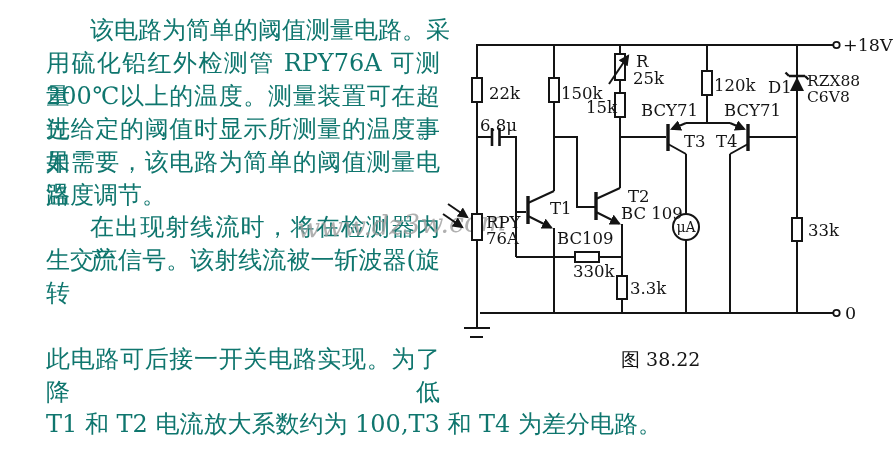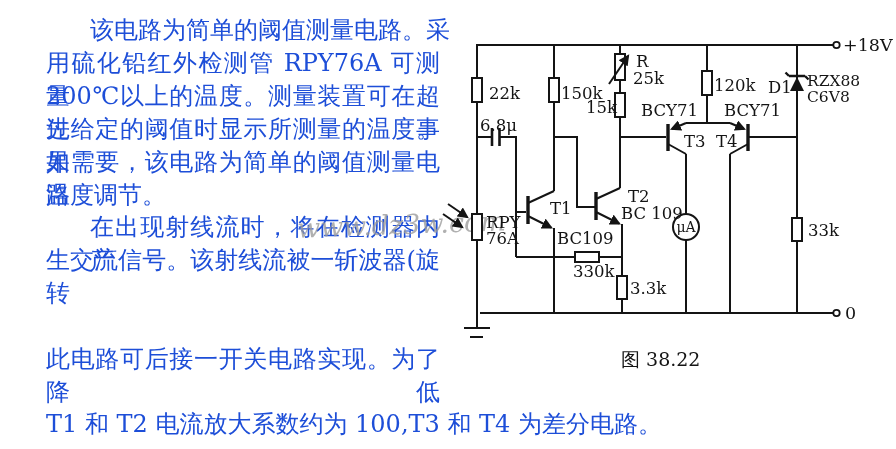--- a/index.html
+++ b/index.html
@@ -4,21 +4,21 @@
 <style>
   html,body{margin:0;padding:0;background:#e8e8e8;}
   #page{
     position:relative;width:896px;height:449px;background:#ffffff;overflow:hidden;
     font-family:"DejaVu Serif","Liberation Serif",serif;color:#121212;
   }
   
   .tl{
     position:absolute;left:46px;width:394px;height:33px;
     font-size:24px;line-height:33px;white-space:nowrap;
-    color:#1d4ed8;letter-spacing:0;
+    color:#0f766e;letter-spacing:0;
   }
   .tl.just{white-space:normal;text-align:justify;text-align-last:justify;}
   .tl.indent{padding-left:44px;width:350px;}
   .tl.wide{width:560px;}
   
   #watermark{
     position:absolute;left:297px;top:209px;
     font-size:27px;font-style:italic;
     transform:rotate(-2deg);opacity:.78;white-space:nowrap;
   }

